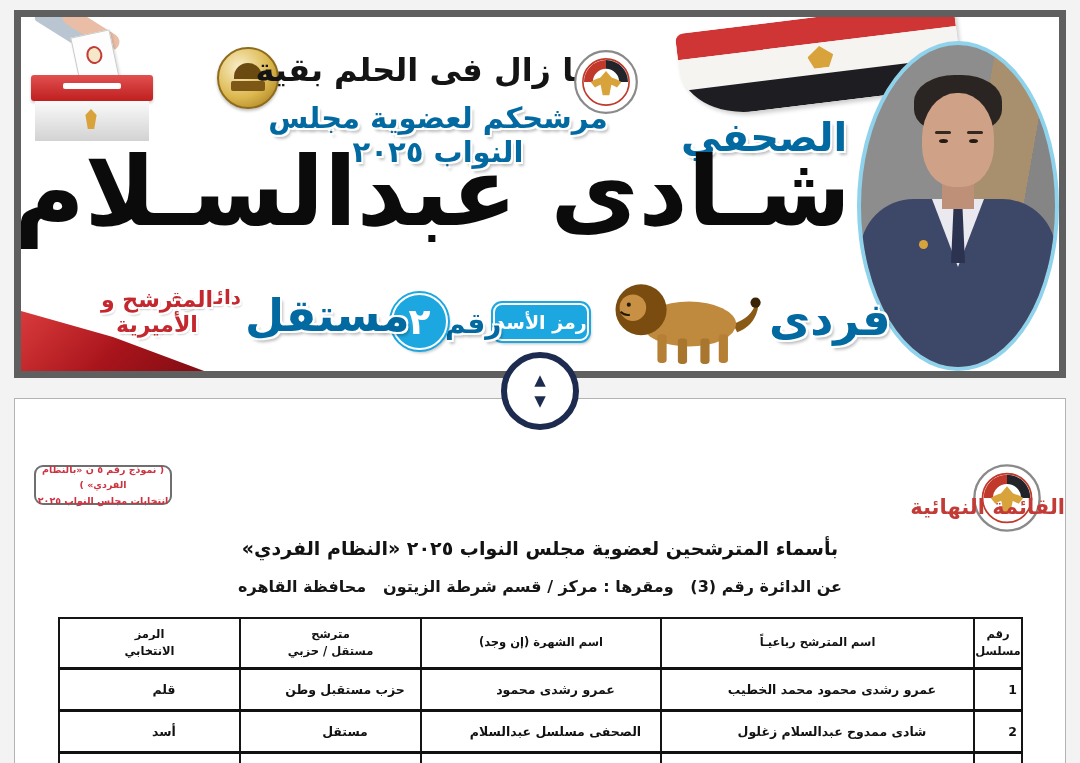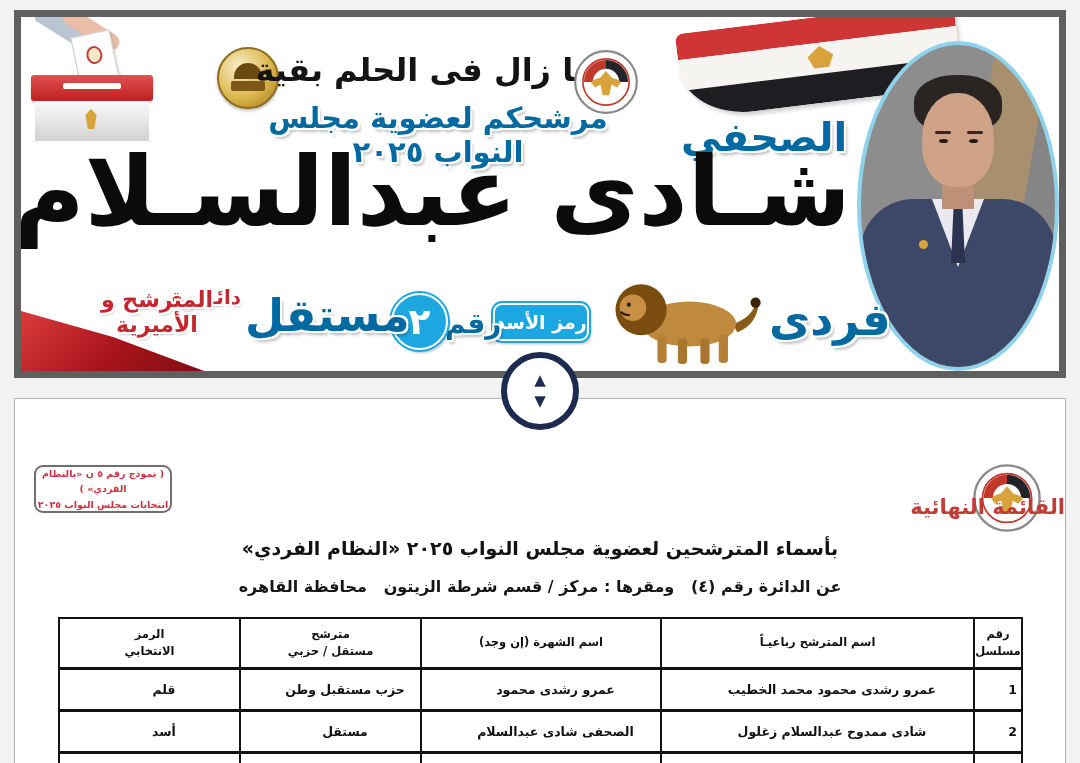--- a/index.html
+++ b/index.html
@@ -99,21 +99,21 @@
     display:flex; flex-direction:column; align-items:center; justify-content:center; gap:6px;
   }
   .divider span { font-size:15px; color:#1c2b4f; line-height:1; }
 
   
   .page {
     position:absolute; left:14px; top:398px; width:1052px; height:365px;
     background:#fff; border:1px solid #b3b3b3; border-bottom:none; overflow:hidden;
   }
   .form-note {
-    position:absolute; left:19px; top:66px; width:138px; height:48px;
+    position:absolute; left:19px; top:66px; width:138px; height:40px;
     border:2px solid #6f6f6f; border-radius:9px; color:#cc3340;
     font-size:9.5px; font-weight:bold; text-align:center; direction:rtl;
     display:flex; flex-direction:column; align-items:center; justify-content:center; line-height:1.6;
   }
   .list-title { position:absolute; left:0; top:96px; width:100%; text-align:right; font-size:21px; font-weight:bold; color:#c23b36; direction:rtl; }
   .list-subtitle { position:absolute; left:0; top:138px; width:100%; text-align:center; font-size:19px; font-weight:bold; color:#121212; direction:rtl; }
   .district-line { position:absolute; left:0; top:178px; width:100%; text-align:center; font-size:16px; font-weight:bold; color:#161616; direction:rtl; white-space:pre; }
 
   .table-wrap { position:absolute; left:43px; top:218px; width:963px; }
   table { width:100%; border-collapse:collapse; direction:rtl; table-layout:fixed; }
@@ -231,21 +231,21 @@
       <circle cx="30" cy="30" r="21" fill="#ffffff" stroke="#c0392b" stroke-width="1.5"></circle>
       <path d="M10 30 A20 20 0 0 1 30 10 L30 18 A12 12 0 0 0 18 30 Z" fill="#c0392b"></path>
       <path d="M50 30 A20 20 0 0 0 30 10 L30 18 A12 12 0 0 1 42 30 Z" fill="#23242a"></path>
       <path d="M16 30 Q30 21 44 30 L40 35 Q30 28 20 35 Z" fill="#d9a33c"></path>
       <path d="M30 20 L36 27 L33 42 H27 L24 27 Z" fill="#d9a33c"></path>
     </svg>
   </div>
 
   <div class="list-title">القائمة النهائية</div>
   <div class="list-subtitle">بأسماء المترشحين لعضوية مجلس النواب ٢٠٢٥ «النظام الفردي»</div>
-  <div class="district-line">عن الدائرة رقم (٤)   ومقرها : مركز / قسم شرطة الزيتون   محافظة القاهره</div>
+  <div class="district-line">عن الدائرة رقم (3)   ومقرها : مركز / قسم شرطة الزيتون   محافظة القاهره</div>
 
   <div class="table-wrap">
     <table>
       <colgroup>
         <col style="width:48px">
           <col style="width:313px">
           <col style="width:240px">
           <col style="width:181px">
           <col style="width:181px">
       </colgroup>
@@ -271,21 +271,21 @@
         <tr>
           <td>1</td>
           <td>عمرو رشدى محمود محمد الخطيب</td>
           <td>عمرو رشدى محمود</td>
           <td>حزب مستقبل وطن</td>
           <td>قلم</td>
         </tr>
         <tr>
           <td>2</td>
           <td>شادى ممدوح عبدالسلام زغلول</td>
-          <td>الصحفى شادى عبدالسلام</td>
+          <td>الصحفى مسلسل عبدالسلام</td>
           <td>مستقل</td>
           <td>أسد</td>
         </tr>
         <tr class="partial">
           <td></td>
           <td></td>
           <td></td>
           <td></td>
           <td></td>
         </tr>

